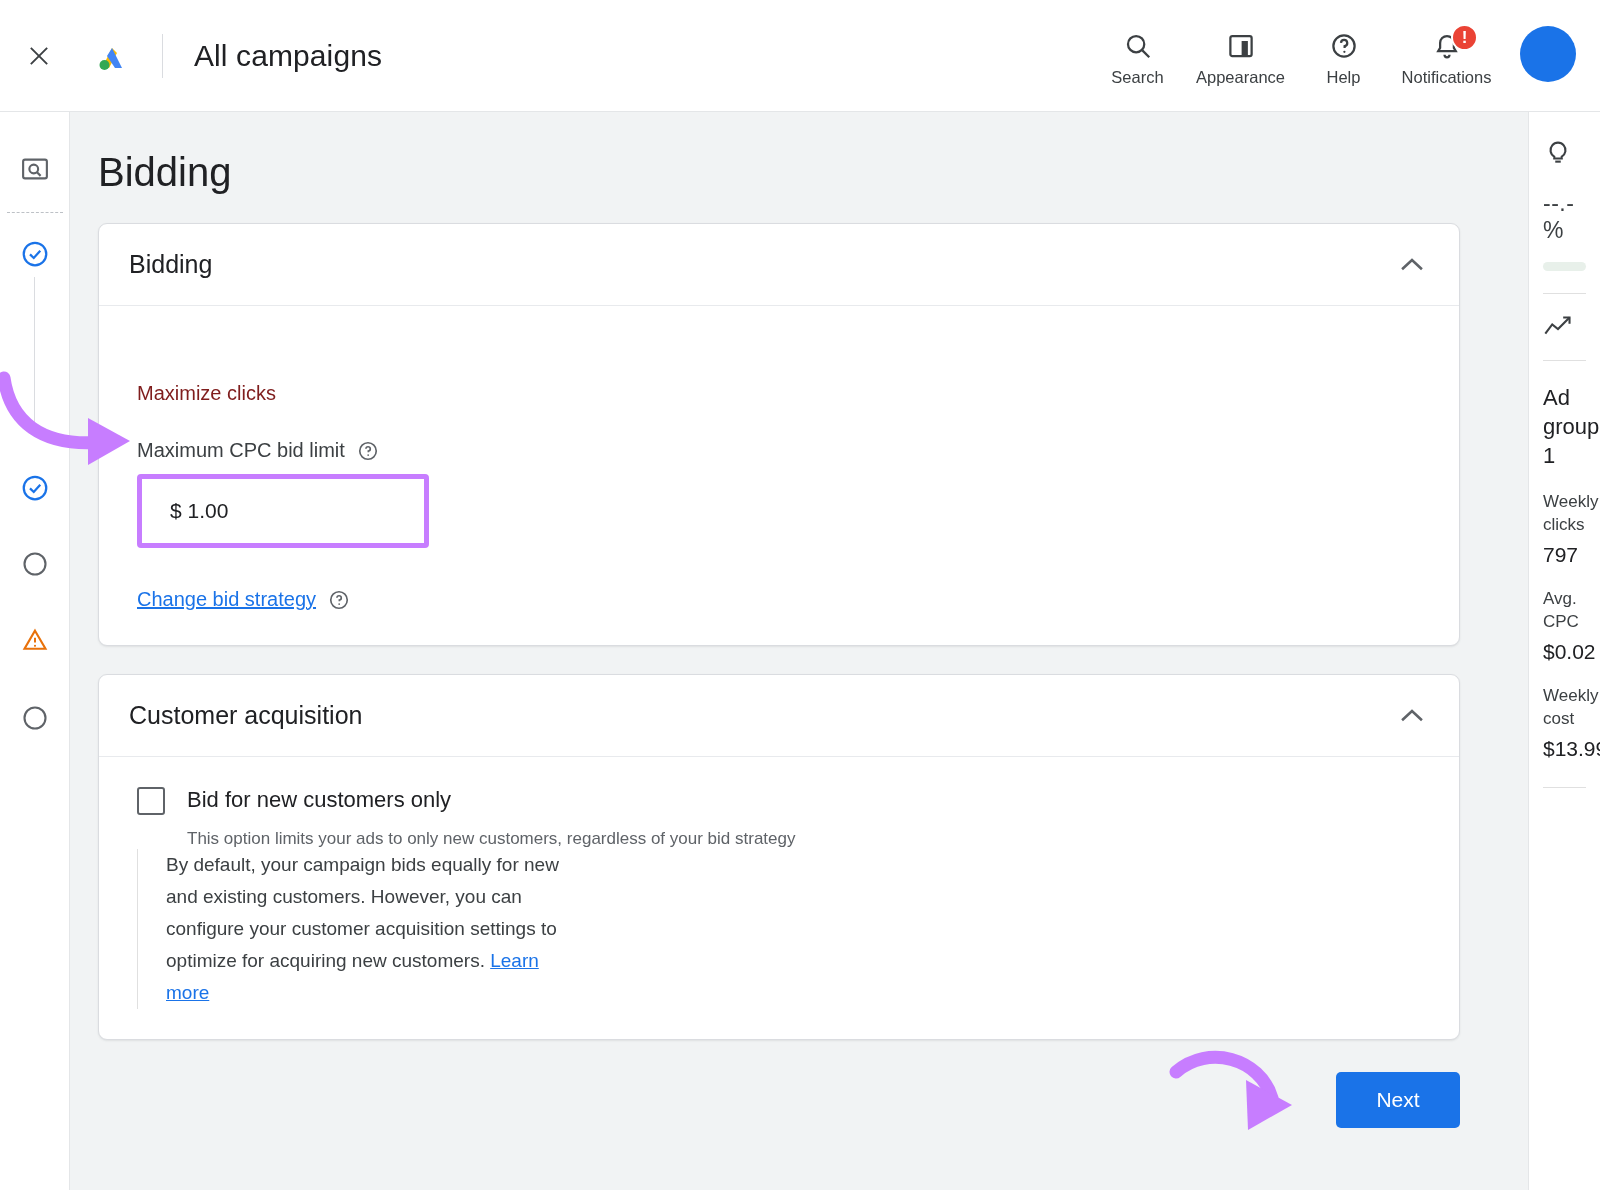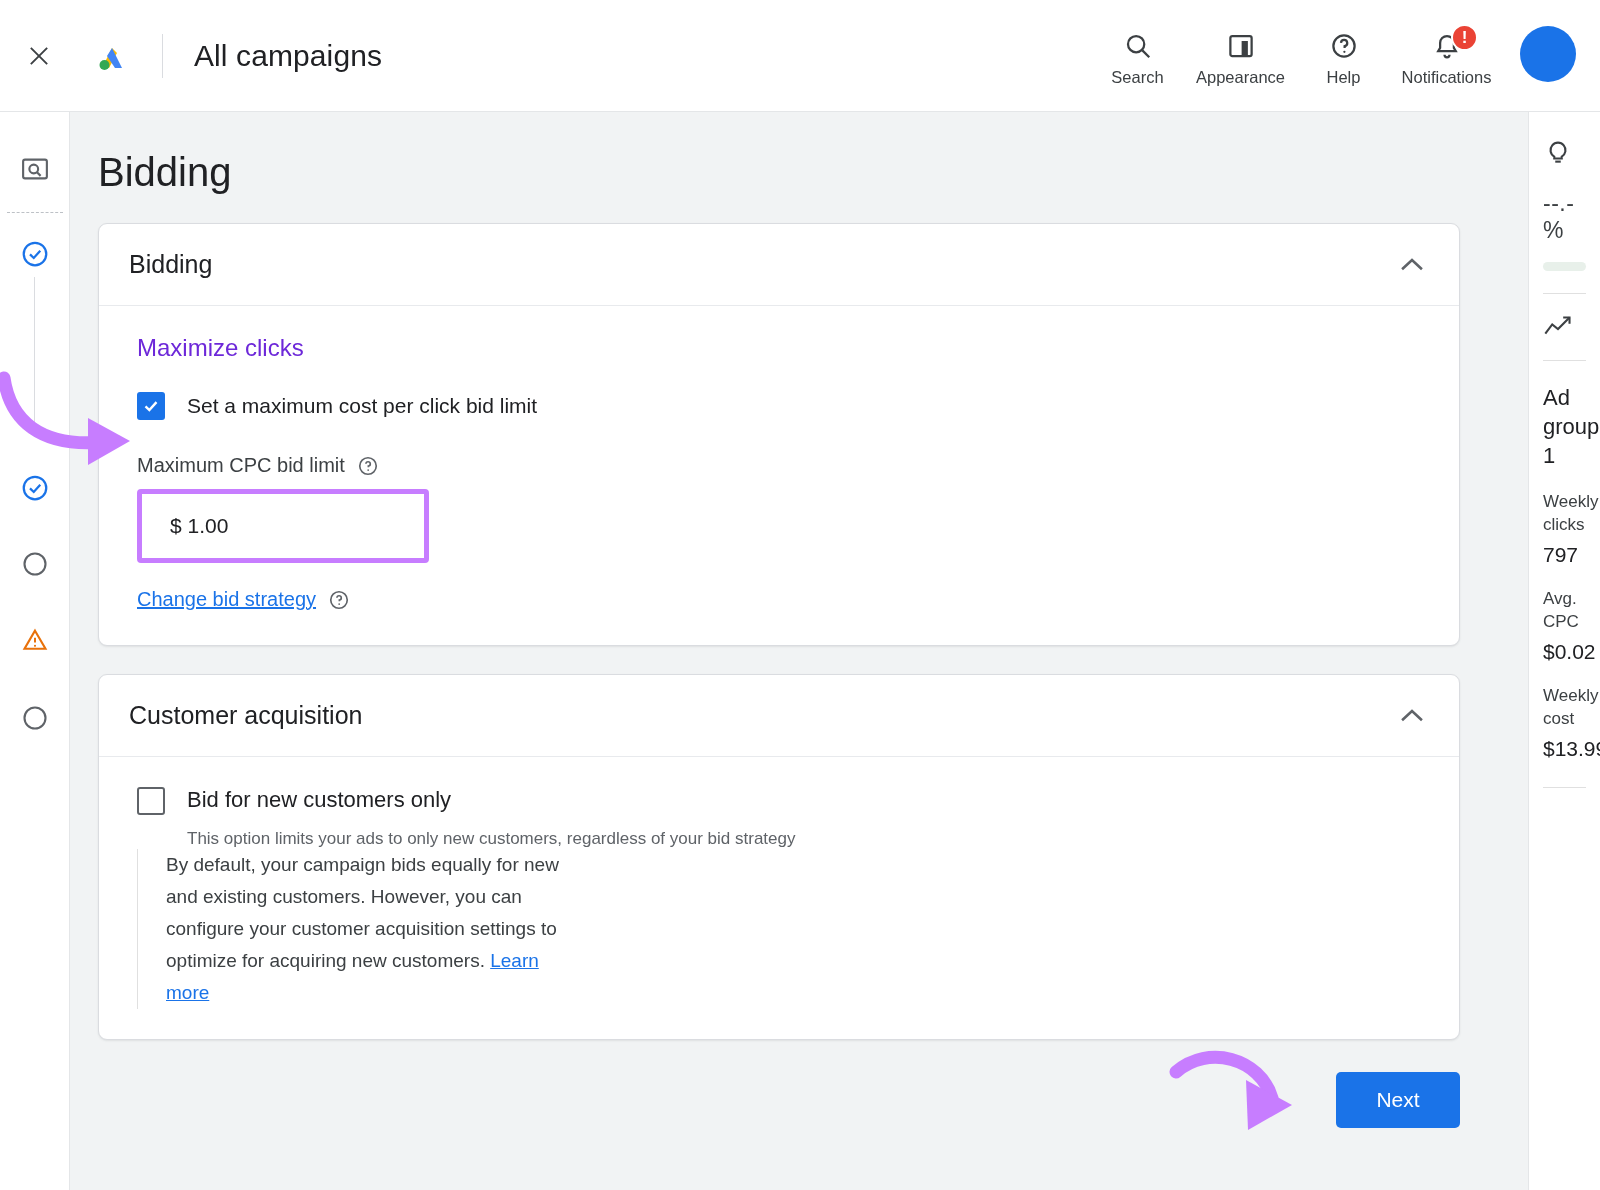--- a/index.html
+++ b/index.html
@@ -89,21 +89,21 @@
     box-shadow: 0 1px 2px rgba(60,64,67,.1);
   }
   .card-header {
     height: 82px; display: flex; align-items: center; padding: 0 30px;
     border-bottom: 1px solid #e8eaed;
     cursor: pointer;
   }
   .card-header .title { font-size: 25px; color: #202124; }
   .chev { margin-left: auto; width: 34px; height: 34px; color: #5f6368; }
   .card-body { padding: 28px 30px 34px 38px; }
-  .strategy-name { font-size: 24px; color: #6d28d9; margin-bottom: 30px; }
+  .strategy-name { font-size: 20px; color: #7f1d1d; margin-bottom: 30px; margin-top: 48px; }
 
   .check-row { display: flex; align-items: center; }
   .checkbox {
     width: 28px; height: 28px; border-radius: 3px; flex: none;
     display: flex; align-items: center; justify-content: center;
   }
   .checkbox.checked { background: #1a73e8; }
   .checkbox.empty { border: 2px solid #5f6368; background: #fff; }
   .check-label { font-size: 21px; margin-left: 22px; color: #202124; }
 
@@ -117,21 +117,21 @@
     display: flex; align-items: flex-end;
     background: #fff;
     padding-left: 0;
   }
   .bid-input {
     width: 100%; height: 100%; border: none; outline: none;
     font-size: 21px; color: #202124; padding-left: 28px;
     font-family: "Liberation Sans", sans-serif; background: transparent;
   }
 
-  .link-row { display: flex; align-items: center; margin-top: 25px; }
+  .link-row { display: flex; align-items: center; margin-top: 40px; }
   .link {
     font-size: 20px; color: #1a73e8; text-decoration: underline; cursor: pointer;
   }
 
   
   .ca-body { display: flex; padding: 30px 30px 30px 38px; flex-direction: column; }
   .ca-left { flex: 1; padding-right: 30px; }
   .ca-check-row { display: flex; align-items: flex-start; }
   .ca-title { font-size: 22px; color: #202124; }
   .ca-sub { font-size: 17px; color: #5f6368; margin-top: 14px; margin-left: 50px; }
@@ -299,28 +299,20 @@
         <div class="title">Bidding</div>
         <div class="chev">
           <svg viewBox="0 0 24 24" fill="none" stroke="#5f6368" stroke-width="1.8">
               <path d="M5 15 L12 8.5 L19 15"></path>
             </svg>
         </div>
       </div>
       <div class="card-body">
         <div class="strategy-name">Maximize clicks</div>
 
-        <div class="check-row">
-          <div class="checkbox checked">
-            <svg width="22" height="22" viewBox="0 0 24 24" fill="none" stroke="#ffffff" stroke-width="2.6">
-              <path d="M6 12.5 L10.2 16.5 L18 7.8"></path>
-            </svg>
-          </div>
-          <div class="check-label">Set a maximum cost per click bid limit</div>
-        </div>
 
         <div class="field-label-row">
           <div class="field-label">Maximum CPC bid limit</div>
           <div class="help-ico">
             <svg viewBox="0 0 24 24" fill="none" stroke="#5f6368" stroke-width="1.8">
               <circle cx="12" cy="12" r="9"></circle>
               <path d="M9.7 9.6 a2.4 2.4 0 1 1 2.7 2.5 v1.2"></path>
               <circle cx="12.2" cy="16.4" r="0.95" fill="#5f6368" stroke="none"></circle>
             </svg>
           </div>

